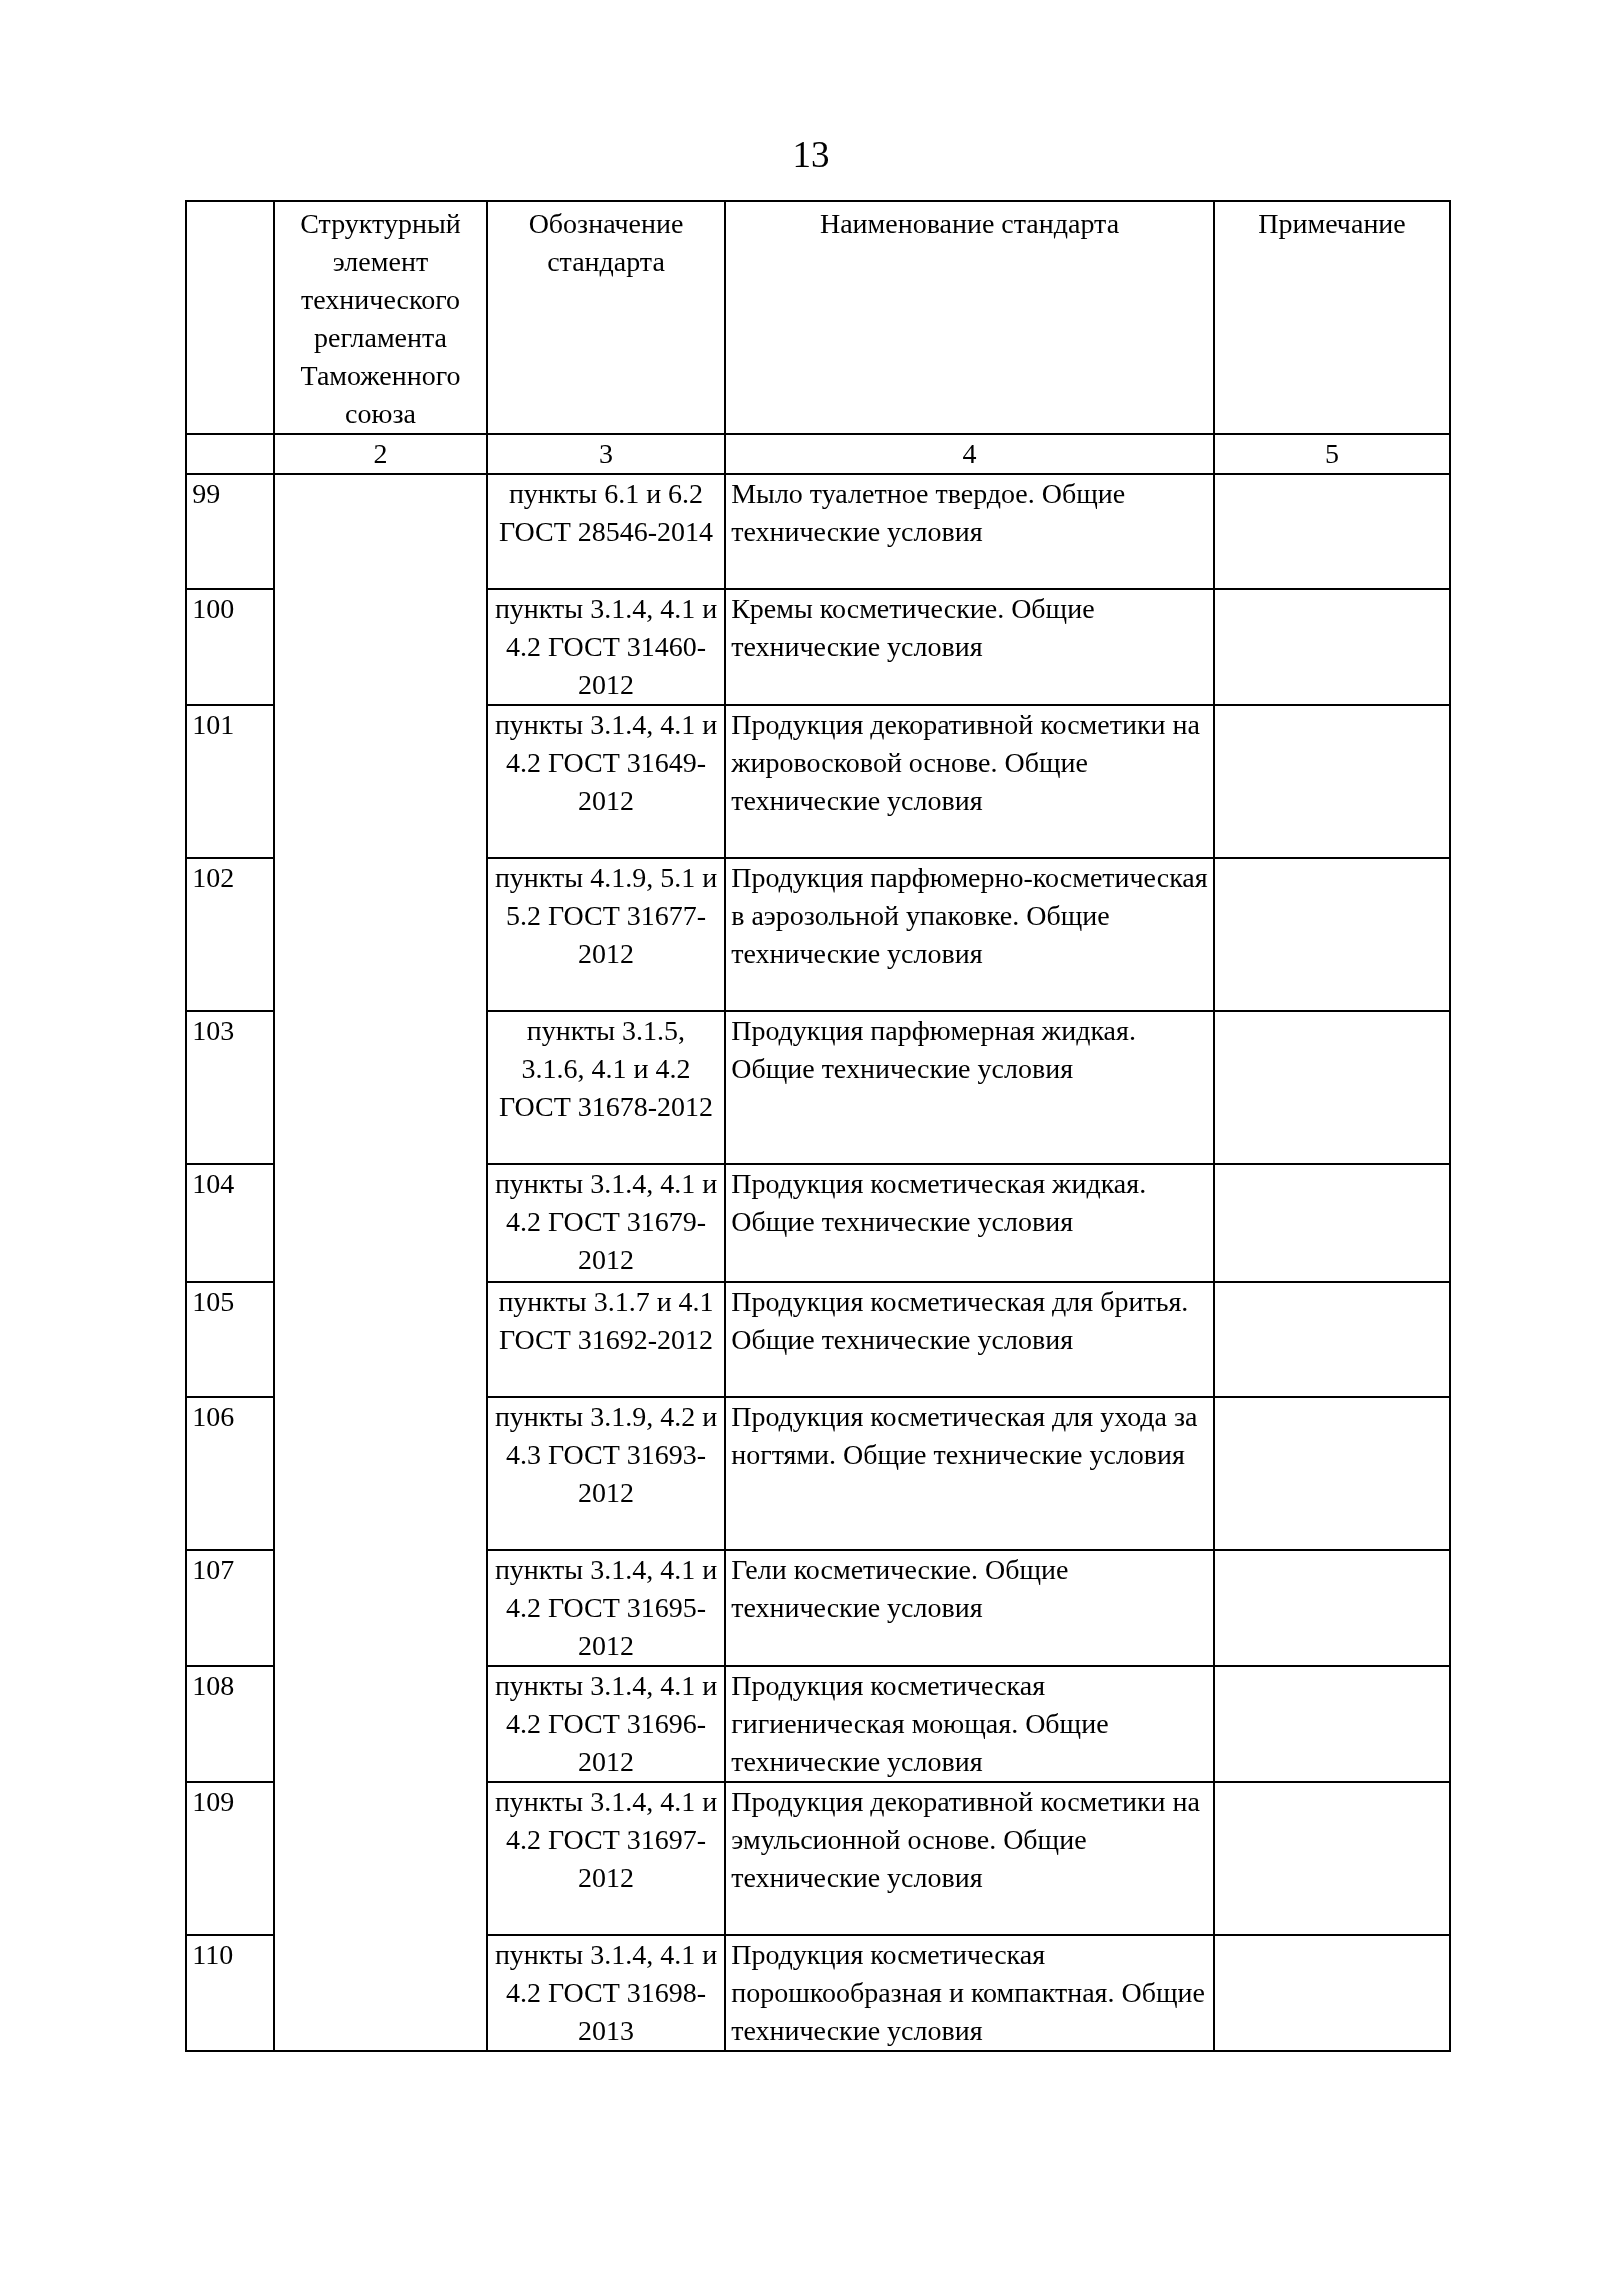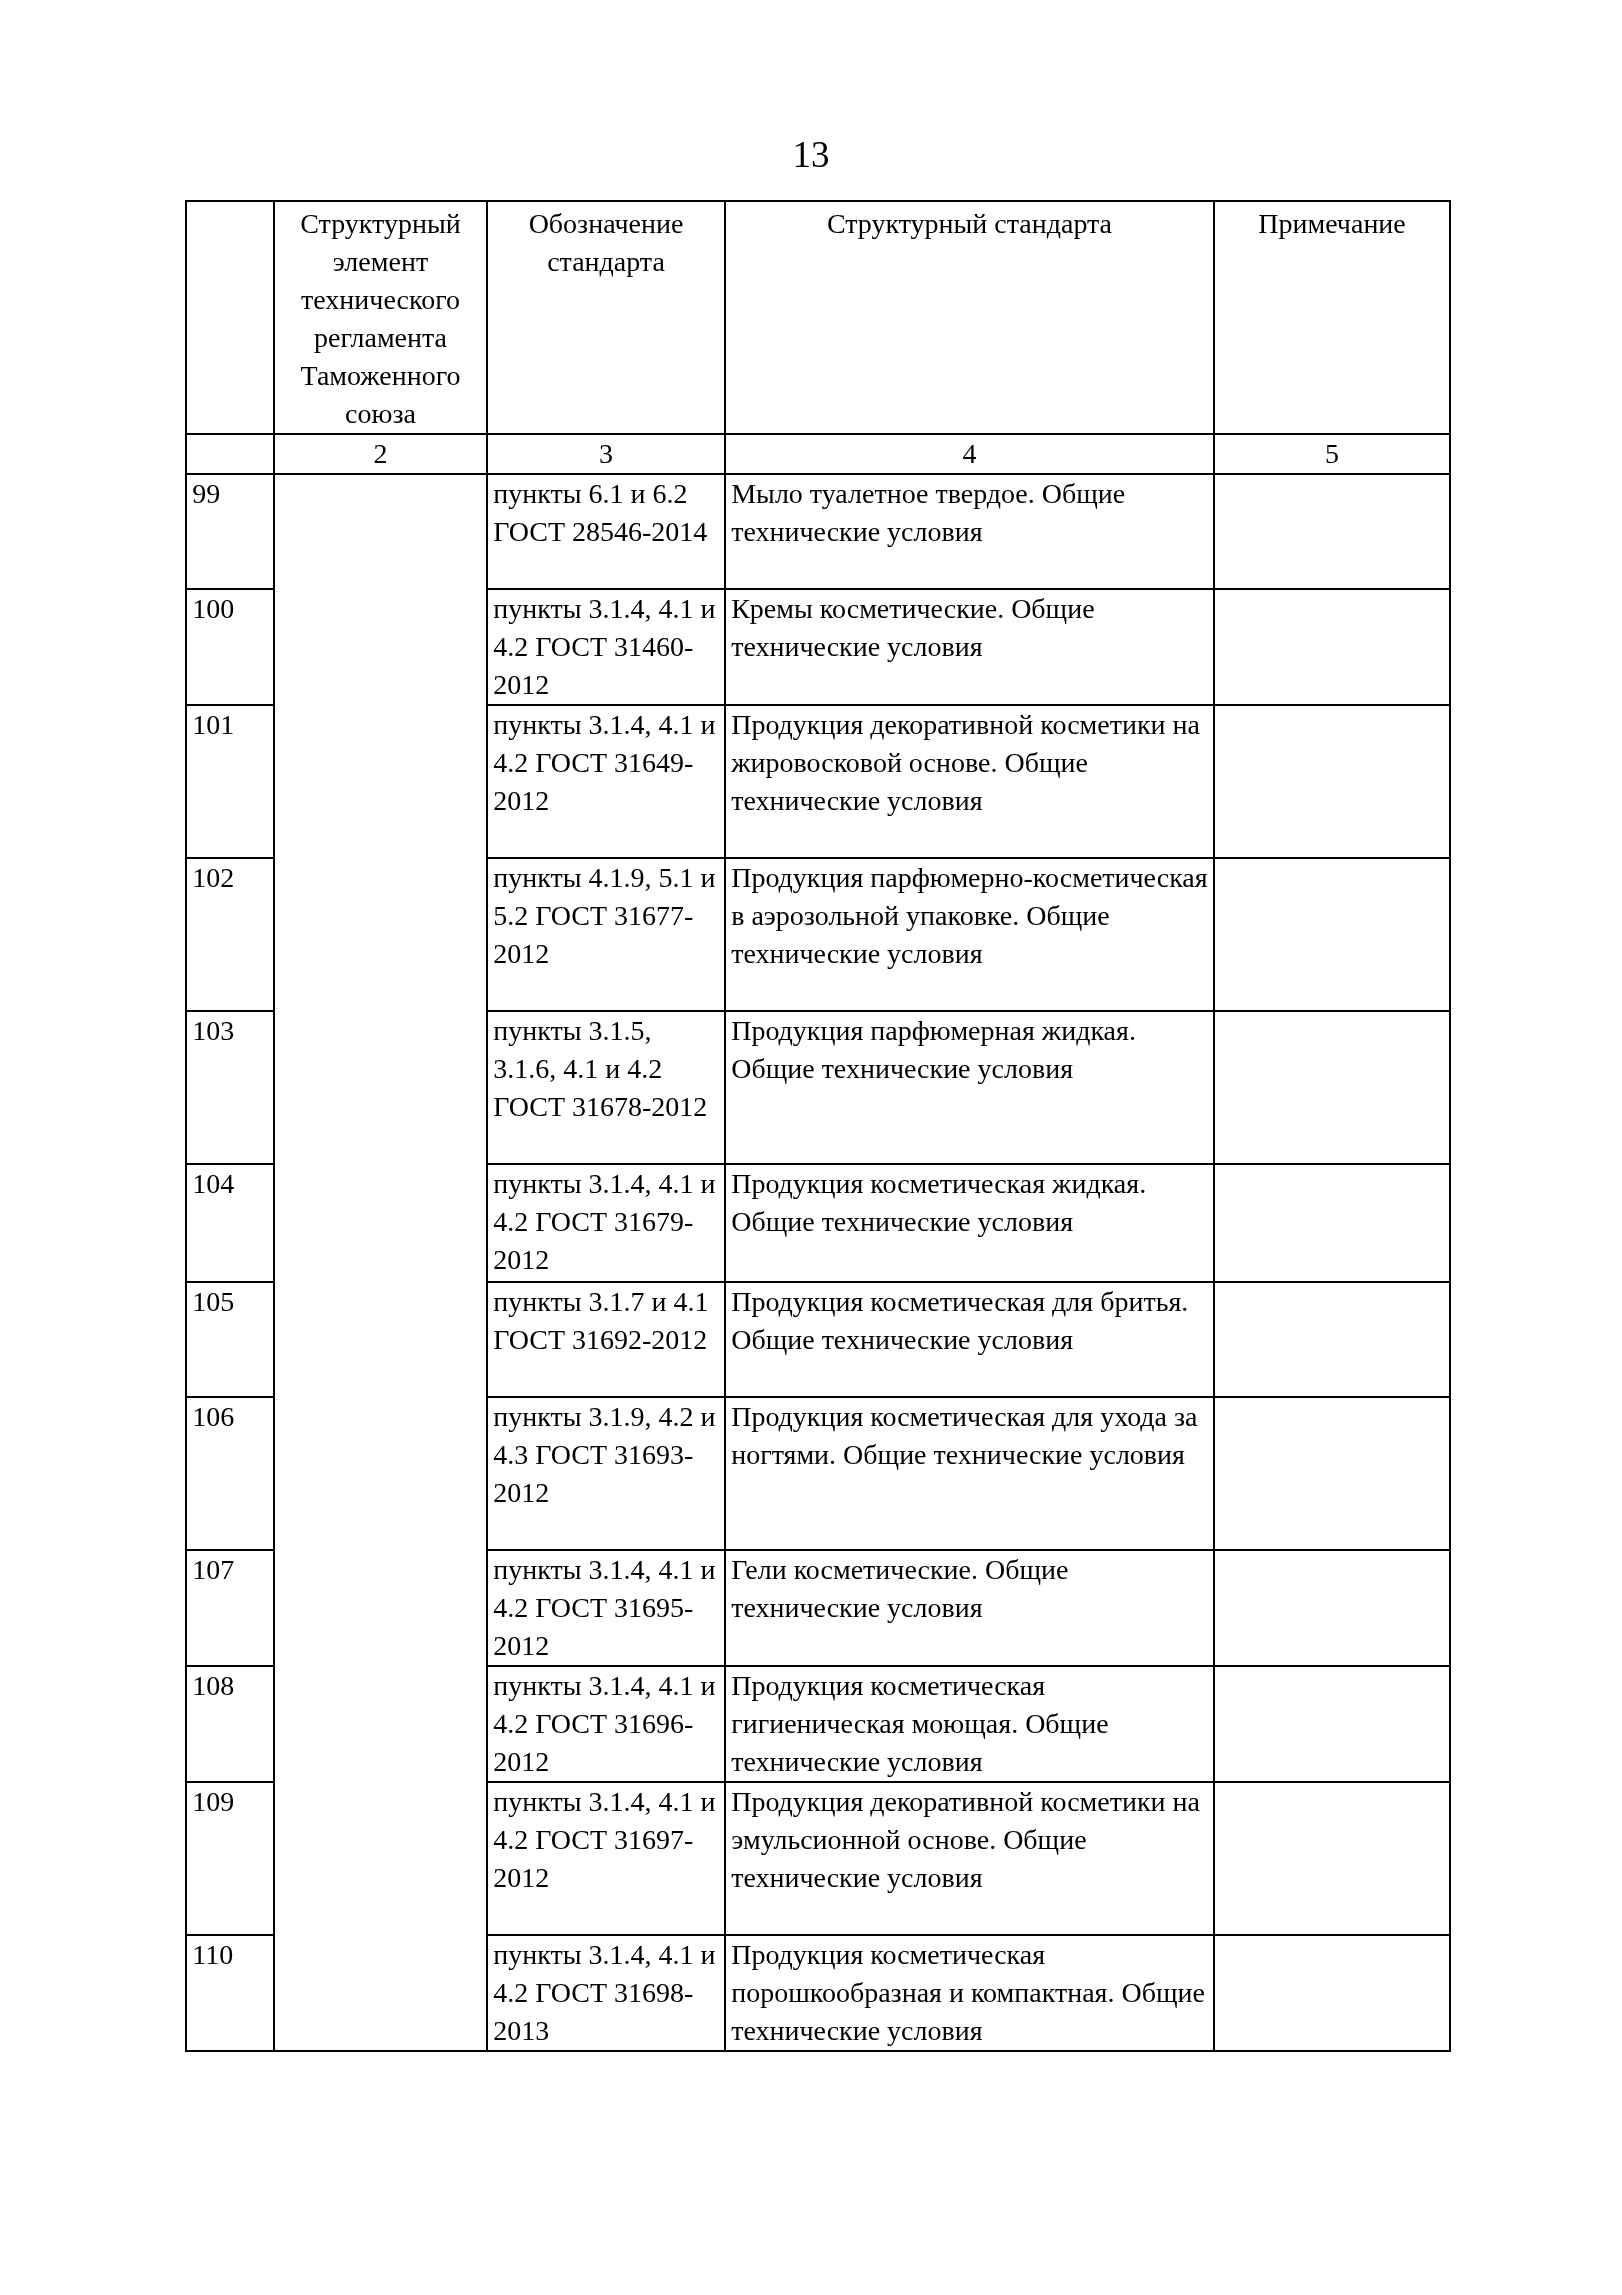--- a/index.html
+++ b/index.html
@@ -9,21 +9,21 @@
                  font-size: 37px; line-height: 42px; margin-top: 16px; }
   table.std { position: absolute; top: 200px; left: 185px; width: 1263px;
               border-collapse: collapse; table-layout: fixed; font-size: 28px; line-height: 38px; }
   table.std td, table.std th { border: 2px solid #000; vertical-align: top; padding: 0 5.2px;
               font-weight: normal; }
   col.c1 { width: 88px; } col.c2 { width: 213px; } col.c3 { width: 238px; }
   col.c4 { width: 489px; } col.c5 { width: 236px; }
   thead tr.head-row th { height: 224px; text-align: center; padding-top: 2.6px; }
   thead tr.num-row th { height: 38px; text-align: center; }
   td.num { text-align: left; }
-  td.designation { }
+  td.designation { text-align: center; }
   td.name { text-align: left; }
   td.struct { border-top: 2px solid #000; }
   tbody td { padding-top: 2.6px; }
 </style>
 </head>
 <body>
 
 <div class="page-number">13</div>
 
 <table class="std">
@@ -32,21 +32,21 @@
       <col class="c2">
       <col class="c3">
       <col class="c4">
       <col class="c5">
   </colgroup>
   <thead>
     <tr class="head-row">
       <th></th>
       <th>Структурный элемент технического регламента Таможенного союза</th>
       <th>Обозначение стандарта</th>
-      <th>Структурный стандарта</th>
+      <th>Наименование стандарта</th>
       <th>Примечание</th>
     </tr>
     <tr class="num-row">
       <th></th>
       <th>2</th>
       <th>3</th>
       <th>4</th>
       <th>5</th>
     </tr>
   </thead>

